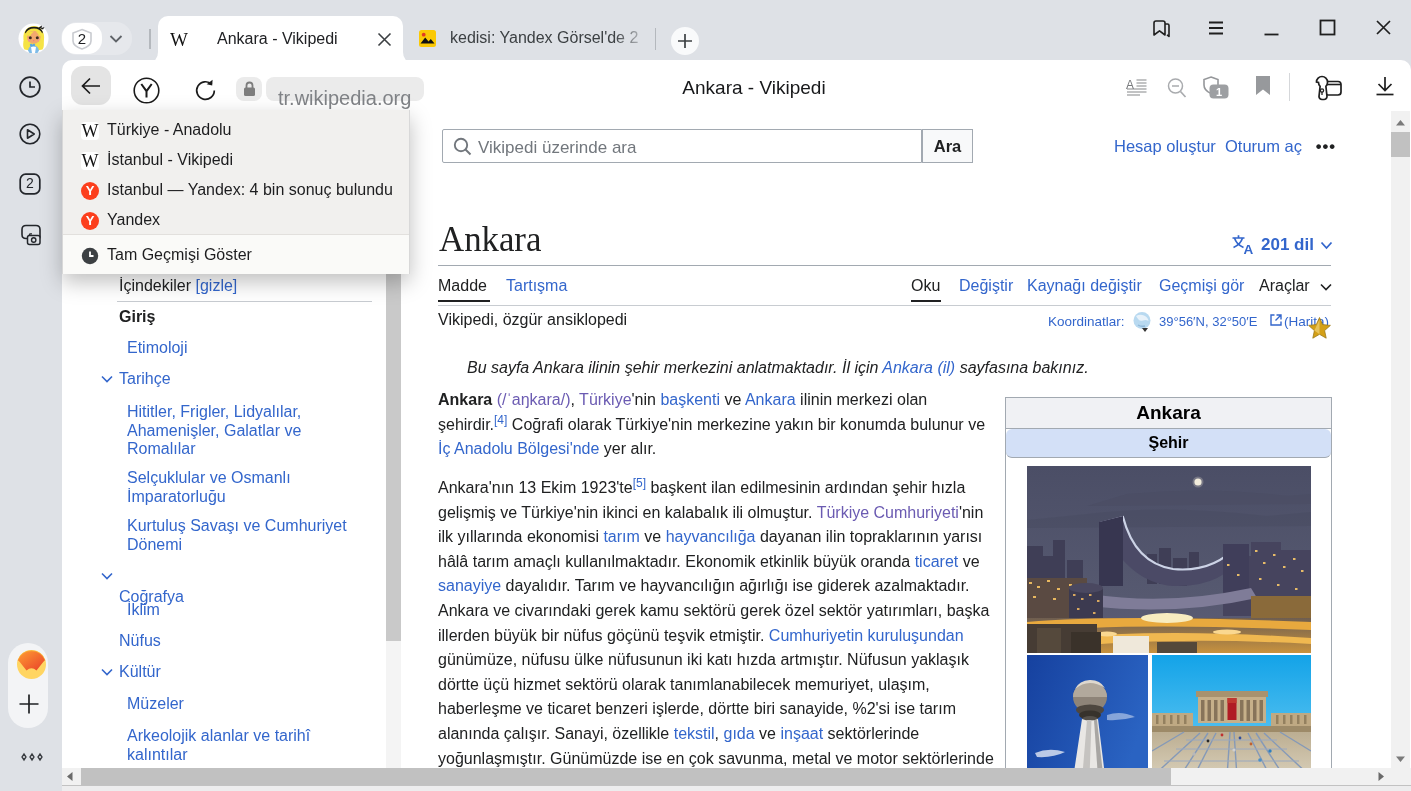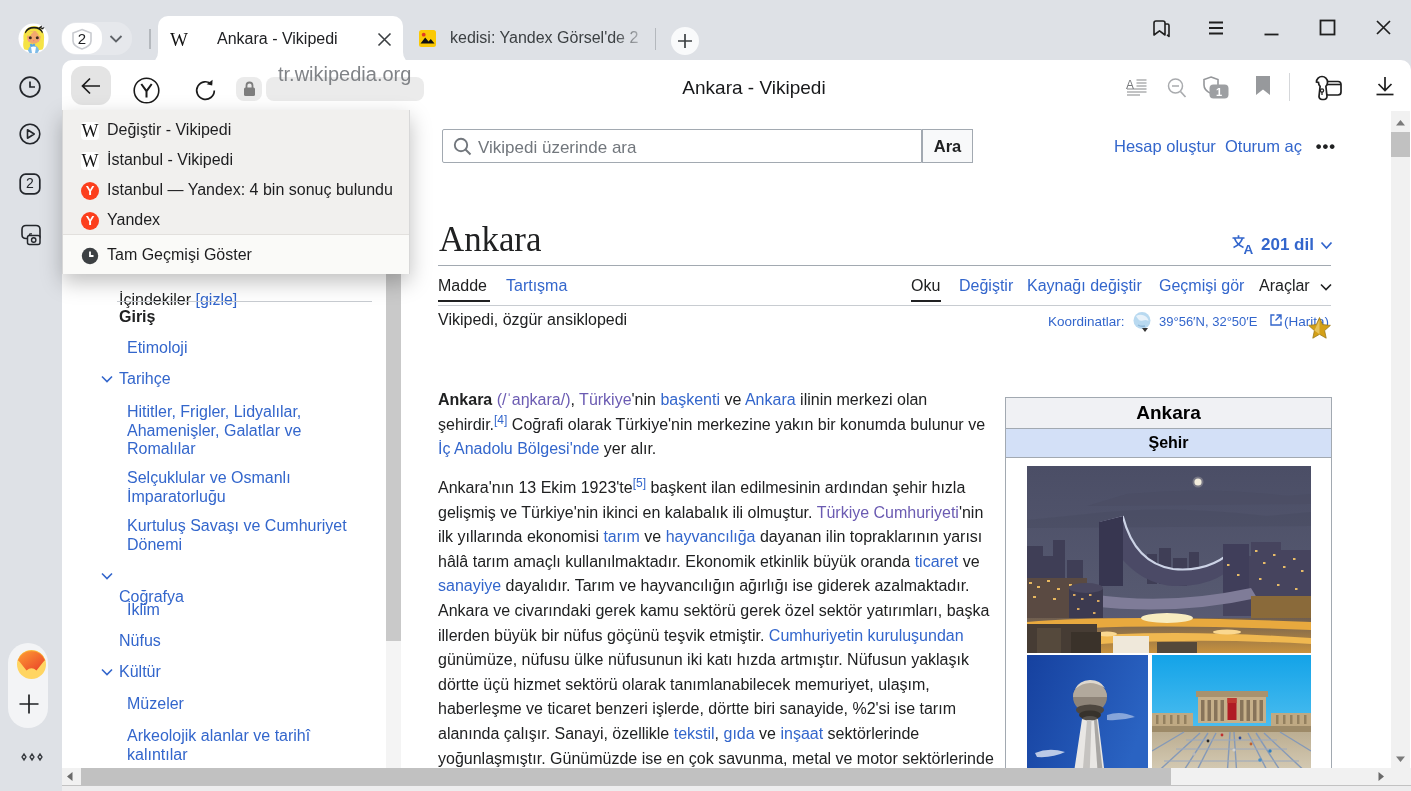--- a/index.html
+++ b/index.html
@@ -165,21 +165,21 @@
     <path d="M19.6 1.8 L19.2 7.4 L13.7 6.2 Z" fill="#1b1b1b"></path>
   </svg>
 
   <div class="abs pill" style="left:174px;top:17px;width:26px;height:24px;"></div>
   <svg class="abs" style="left:181px;top:21px;" width="13" height="16" viewBox="0 0 13 16">
     <rect x="1" y="6.5" width="11" height="8.5" rx="1.5" fill="#7d7d7d"></rect>
     <path d="M3.5 7 V4.5 a3 3 0 0 1 6 0 V7" fill="none" stroke="#7d7d7d" stroke-width="1.8"></path>
   </svg>
 
   <div class="abs pill" style="left:204px;top:17px;width:158px;height:24px;"></div>
-  <div class="abs" style="left:216px;top:3px;font-size:20px;color:#808387;">tr.wikipedia.org</div>
+  <div class="abs" style="left:216px;top:27px;font-size:20px;color:#808387;">tr.wikipedia.org</div>
 
   <div class="abs" style="left:392px;top:17px;width:600px;text-align:center;font-size:19px;color:#17181a;">Ankara - Vikipedi</div>
 
   <svg class="abs" style="left:1064px;top:18px;" width="21" height="18" viewBox="0 0 21 18">
     <text x="0" y="10.5" font-size="12" fill="#77797c" font-family="Liberation Sans">A</text>
     <path d="M10.5 2 h10 M10.5 5 h10 M10.5 8 h10 M1 11 h19.5 M1 14 h19.5 M1 17 h13" stroke="#85878a" stroke-width="1.2"></path>
   </svg>
   <svg class="abs" style="left:1104px;top:17px;" width="22" height="22" viewBox="0 0 22 22">
     <circle cx="9.5" cy="9" r="7" fill="none" stroke="#a9abae" stroke-width="1.5"></circle>
     <path d="M6 9 h7" stroke="#a9abae" stroke-width="1.5"></path>
@@ -257,21 +257,21 @@
   <svg class="abs" style="left:1208px;top:203px;" width="12" height="12" viewBox="0 0 12 12">
     <path d="M4.5 1 H1 V11 H11 V7.5" fill="none" stroke="#36c" stroke-width="1.4"></path>
     <path d="M6.5 1 H11 V5.5 M11 1 L5.5 6.5" fill="none" stroke="#36c" stroke-width="1.4"></path>
   </svg>
   <div class="abs" style="left:1222px;top:203px;font-size:13.5px;white-space:nowrap;"><a>(Harita)</a></div>
   <svg class="abs" style="left:1246px;top:206px;" width="23" height="22" viewBox="0 0 23 22">
     <path d="M11.5 0.5 L14.7 7.6 L22.4 8.4 L16.6 13.6 L18.2 21.2 L11.5 17.3 L4.8 21.2 L6.4 13.6 L0.6 8.4 L8.3 7.6 Z" fill="#d4a017" stroke="#9c7a1c" stroke-width="0.8"></path>
     <path d="M11.5 2.5 L11.5 17.3 L6.4 13.6 Z" fill="#e8c35a"></path>
   </svg>
 
-  <div class="abs toc" style="left:57px;top:180px;color:#202122;">İçindekiler <a>[gizle]</a></div>
+  <div class="abs toc" style="left:57px;top:166px;color:#202122;">İçindekiler <a>[gizle]</a></div>
   <div class="abs" style="left:55px;top:190px;width:255px;height:1px;background:#c8ccd1;"></div>
   <div class="abs toc" style="left:57px;top:197px;color:#202122;font-weight:bold;">Giriş</div>
   <div class="abs toc" style="left:65px;top:228px;">Etimoloji</div>
   <svg class="abs" style="left:39px;top:264px;" width="12" height="9" viewBox="0 0 12 9">
       <path d="M1 1.5 L6 6.5 L11 1.5" fill="none" stroke="#36c" stroke-width="1.6"></path>
     </svg>
   <div class="abs toc" style="left:57px;top:259px;">Tarihçe</div>
   <div class="abs toc" style="left:65px;top:358px;line-height:18.5px;">Selçuklular ve Osmanlı<br>İmparatorluğu</div>
   <div class="abs toc" style="left:65px;top:292px;line-height:18.5px;">Hititler, Frigler, Lidyalılar,<br>Ahamenişler, Galatlar ve<br>Romalılar</div>
   <div class="abs toc" style="left:65px;top:406px;line-height:18.5px;">Kurtuluş Savaşı ve Cumhuriyet<br>Dönemi</div>
@@ -284,20 +284,21 @@
   <svg class="abs" style="left:39px;top:557px;" width="12" height="9" viewBox="0 0 12 9">
       <path d="M1 1.5 L6 6.5 L11 1.5" fill="none" stroke="#36c" stroke-width="1.6"></path>
     </svg>
   <div class="abs toc" style="left:57px;top:552px;">Kültür</div>
   <div class="abs toc" style="left:65px;top:584px;">Müzeler</div>
   <div class="abs toc" style="left:65px;top:616px;line-height:18.5px;">Arkeolojik alanlar ve tarihî<br>kalıntılar</div>
 
   <div class="abs" style="left:324px;top:0px;width:15px;height:657px;background:#f4f4f4;"></div>
   <div class="abs" style="left:324px;top:0px;width:15px;height:530px;background:#c9c9c9;"></div>
 
+  <div class="abs" style="left:405px;top:248px;font-size:16px;font-style:italic;color:#202122;white-space:nowrap;">Bu sayfa Ankara ilinin şehir merkezini anlatmaktadır. İl için <a>Ankara (il)</a> sayfasına bakınız.</div>
 
   <div class="abs" style="left:376px;top:277px;font-size:16px;line-height:24.6px;color:#202122;white-space:nowrap;">
     <b>Ankara</b> <span class="vis">(/ˈaŋkara/)</span>, <a class="vis">Türkiye</a>'nin <a>başkenti</a> ve <a>Ankara</a> ilinin merkezi olan<br>
     şehirdir.<sup style="font-size:12px;"><a>[4]</a></sup> Coğrafi olarak Türkiye'nin merkezine yakın bir konumda bulunur ve<br>
     <a>İç Anadolu Bölgesi'nde</a> yer alır.
   </div>
 
   <div class="abs" style="left:376px;top:365px;font-size:16px;line-height:24.6px;color:#202122;white-space:nowrap;">
     Ankara'nın 13 Ekim 1923'te<sup style="font-size:12px;"><a>[5]</a></sup> başkent ilan edilmesinin ardından şehir hızla<br>
     gelişmiş ve Türkiye'nin ikinci en kalabalık ili olmuştur. <a class="vis">Türkiye Cumhuriyeti</a>'nin<br>
@@ -308,21 +309,21 @@
     illerden büyük bir nüfus göçünü teşvik etmiştir. <a>Cumhuriyetin kuruluşundan</a><br>
     günümüze, nüfusu ülke nüfusunun iki katı hızda artmıştır. Nüfusun yaklaşık<br>
     dörtte üçü hizmet sektörü olarak tanımlanabilecek memuriyet, ulaşım,<br>
     haberleşme ve ticaret benzeri işlerde, dörtte biri sanayide, %2'si ise tarım<br>
     alanında çalışır. Sanayi, özellikle <a>tekstil</a>, <a>gıda</a> ve <a>inşaat</a> sektörlerinde<br>
     yoğunlaşmıştır. Günümüzde ise en çok savunma, metal ve motor sektörlerinde
   </div>
 
   <div class="abs" style="left:943px;top:286px;width:327px;height:394px;border:1px solid #a2a9b1;background:#fff;">
     <div style="height:31px;background:#f0f1f4;border-bottom:1px solid #a2a9b1;text-align:center;font-size:19px;font-weight:bold;color:#000;line-height:30px;">Ankara</div>
-    <div style="height:29px;background:#d3e0f7;border-bottom:1px solid #a2a9b1;text-align:center;font-size:16px;font-weight:bold;color:#000;line-height:28px;">Şehir</div>
+    <div style="height:29px;background:#d3e0f7;border-bottom:1px solid #a2a9b1;text-align:center;font-size:16px;font-weight:bold;color:#000;line-height:28px;border-radius:6px;">Şehir</div>
 
     <svg class="abs" style="left:21px;top:68px;" width="284" height="187" viewBox="0 0 284 187">
       <defs>
         <linearGradient id="sky1" x1="0" y1="0" x2="0" y2="1">
           <stop offset="0" stop-color="#4b4e66"></stop>
             <stop offset="0.7" stop-color="#565970"></stop>
             <stop offset="1" stop-color="#5e5c76"></stop>
         </linearGradient>
         <linearGradient id="glow1" x1="0" y1="0" x2="0" y2="1">
           <stop offset="0" stop-color="#6e5e50"></stop>
@@ -540,21 +541,21 @@
 <div class="abs" id="activetab">
   <div class="abs" style="left:12px;top:13px;width:18px;height:18px;font-family:'Liberation Serif',serif;font-size:19px;color:#111;">W</div>
   <div class="abs" style="left:59px;top:14px;width:150px;font-size:16px;color:#202124;white-space:nowrap;">Ankara - Vikipedi</div>
   <svg class="abs" style="left:219px;top:16px;" width="15" height="15" viewBox="0 0 15 15">
     <path d="M1.5 1.5 L13.5 13.5 M13.5 1.5 L1.5 13.5" stroke="#3c4043" stroke-width="1.6"></path>
   </svg>
 </div>
 <div class="abs" id="hpanel">
   <div class="hrow" style="top:6px;">
     <div class="hico" style="background:#fff;border-radius:4px;text-align:center;font-family:'Liberation Serif',serif;font-size:18px;color:#111;line-height:18.5px;">W</div>
-    <div class="htext">Değiştir - Vikipedi</div>
+    <div class="htext">Türkiye - Anadolu</div>
   </div>
   <div class="hrow" style="top:36px;">
     <div class="hico" style="background:#fff;border-radius:4px;text-align:center;font-family:'Liberation Serif',serif;font-size:18px;color:#111;line-height:18.5px;">W</div>
     <div class="htext">İstanbul - Vikipedi</div>
   </div>
   <div class="hrow" style="top:66px;">
     <div class="hico" style="background:#fc3f1d;border-radius:50%;text-align:center;font-size:13px;font-weight:bold;color:#fff;line-height:18px;">Y</div>
     <div class="htext">Istanbul — Yandex: 4 bin sonuç bulundu</div>
   </div>
   <div class="hrow" style="top:96px;">

